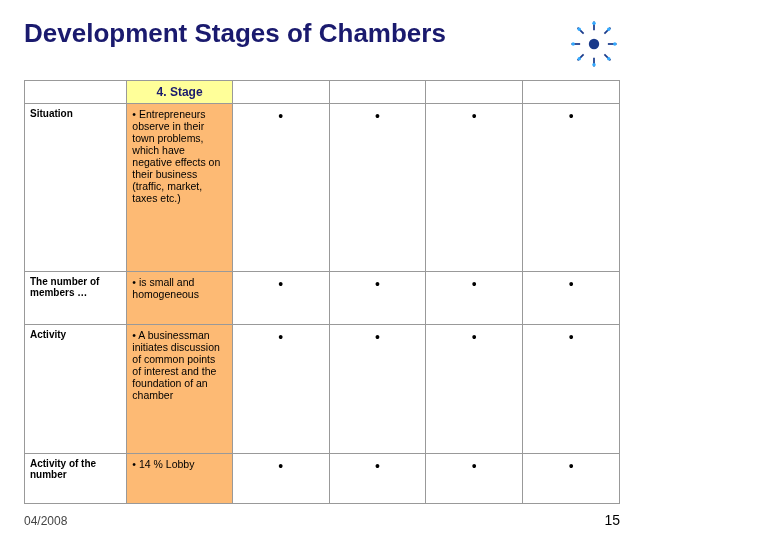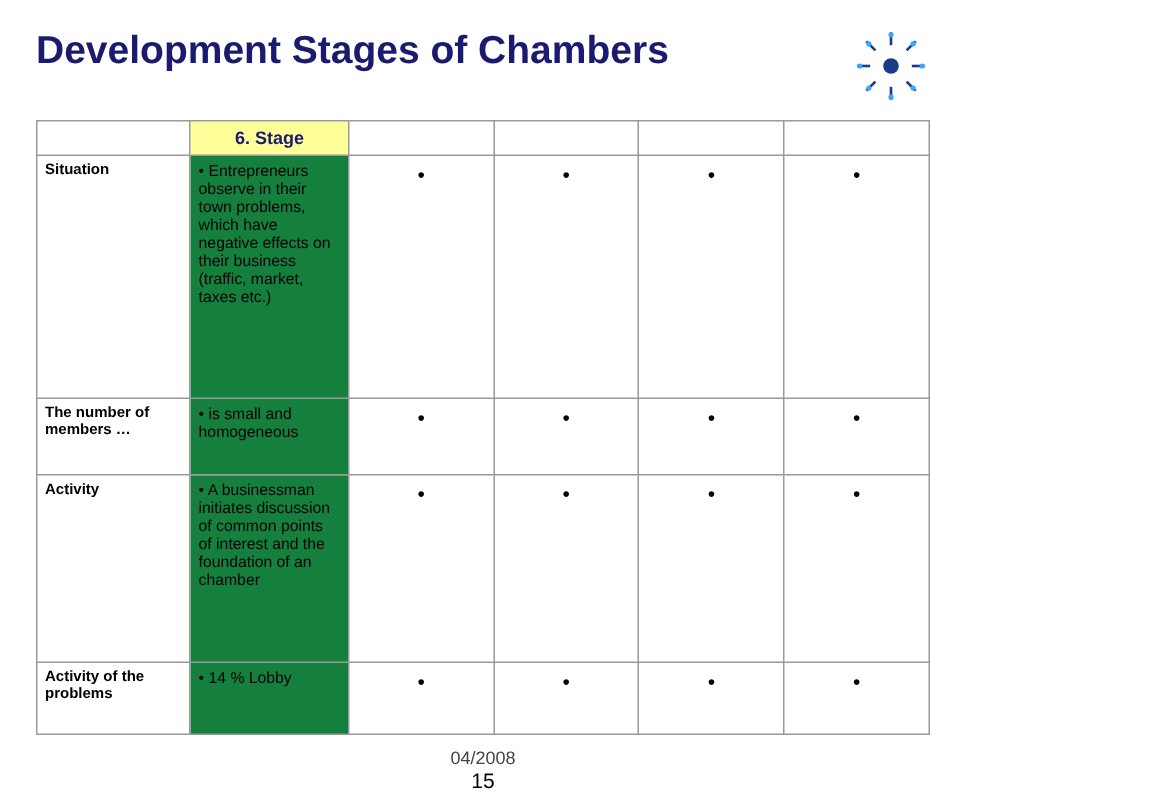--- a/index.html
+++ b/index.html
@@ -69,40 +69,39 @@
     .row-label {
       font-weight: bold;
       color: #000;
       font-size: 10px;
       vertical-align: middle;
       width: 80px;
       background: #fff;
     }
 
     .stage-content {
-      background: #15803d;
+      background: #fdba74;
       font-size: 10.5px;
       color: #000;
       width: 110px;
     }
 
     .bullet-cell {
       text-align: center;
       vertical-align: middle;
       font-size: 14px;
     }
 
     .footer {
       display: flex;
       justify-content: space-between;
-      align-items: center;
+      align-items: flex-end;
       margin-top: 8px;
       font-size: 12px;
       color: #444;
-      flex-direction: column;
     }
 
     .footer-center {
       text-align: center;
     }
 
     .footer-right {
       font-size: 14px;
       color: #000000;
     }
@@ -134,21 +133,21 @@
       <circle cx="47" cy="13" r="2" fill="#33aaff"></circle>
       <circle cx="47" cy="47" r="2" fill="#33aaff"></circle>
       <circle cx="13" cy="47" r="2" fill="#33aaff"></circle>
     </svg>
   </div>
 
   <table class="main-table">
     <thead>
       <tr>
         <td class="empty-header"></td>
-        <td class="stage-header">6. Stage</td>
+        <td class="stage-header">4. Stage</td>
         <td class="empty-header"></td>
         <td class="empty-header"></td>
         <td class="empty-header"></td>
         <td class="empty-header"></td>
       </tr>
     </thead>
     <tbody id="table-body">
     <tr>
           <td class="row-label">Situation</td>
           <td class="stage-content">• Entrepreneurs observe in their town problems, which have negative effects on their business (traffic, market, taxes etc.)</td>
@@ -167,21 +166,21 @@
         </tr>
         <tr>
           <td class="row-label">Activity</td>
           <td class="stage-content">• A businessman initiates discussion of common points of interest and the foundation of an chamber</td>
           <td class="bullet-cell">•</td>
           <td class="bullet-cell">•</td>
           <td class="bullet-cell">•</td>
           <td class="bullet-cell">•</td>
         </tr>
         <tr>
-          <td class="row-label">Activity of the problems</td>
+          <td class="row-label">Activity of the number</td>
           <td class="stage-content">• 14 % Lobby</td>
           <td class="bullet-cell">•</td>
           <td class="bullet-cell">•</td>
           <td class="bullet-cell">•</td>
           <td class="bullet-cell">•</td>
         </tr>
       </tbody>
   </table>
 
   <div class="footer">

